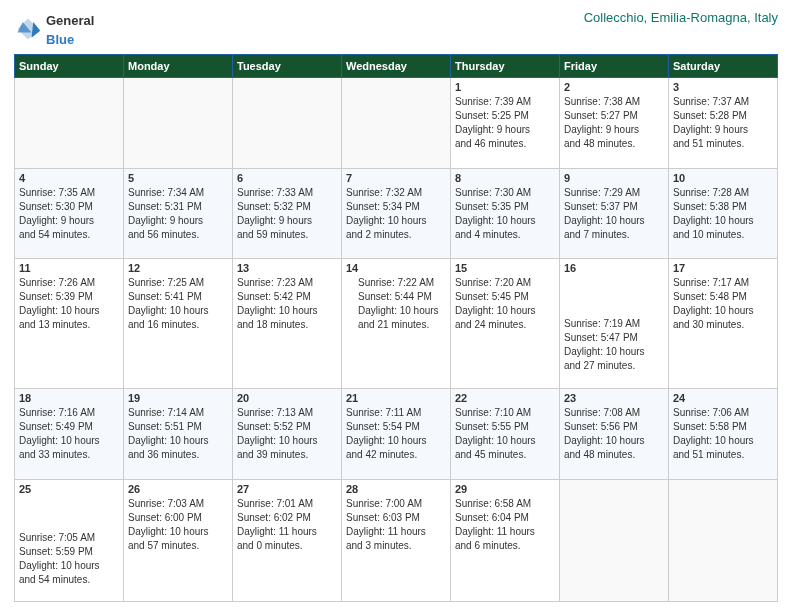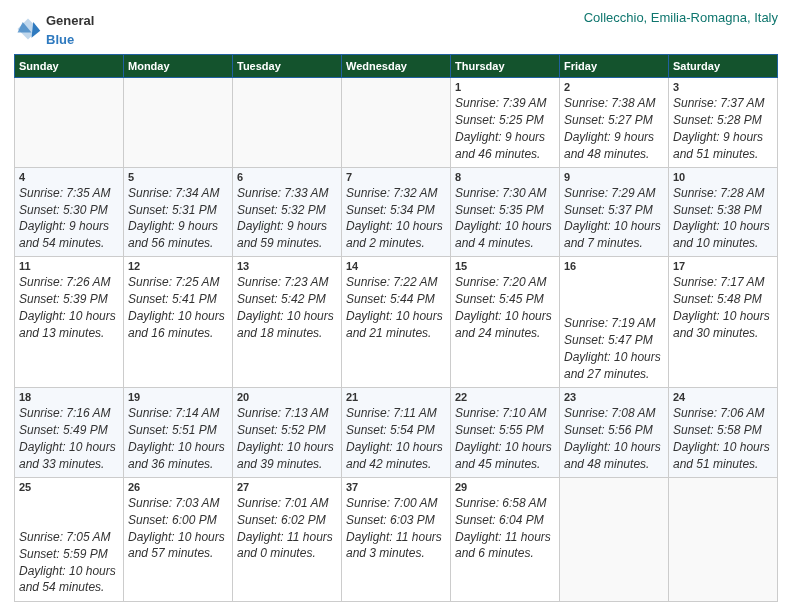--- a/index.html
+++ b/index.html
@@ -87,24 +87,23 @@
     .calendar tr:nth-child(even) td.empty {
       background: #f0f3f7;
     }
     .day-num {
       font-size: 11px;
       font-weight: bold;
       display: block;
       margin-bottom: 2px;
     }
     .day-info {
-      font-size: 12px;
+      font-size: 10px;
       line-height: 1.4;
       color: #333;
-      font-style: italic;
     }
   </style>
 </head>
 <body>
 
 <div class="page">
   <div class="header">
     <div class="logo">
       <svg class="logo-icon" viewBox="0 0 32 32">
         <polygon points="16,4 28,16 16,28 4,16" fill="#2f7abf" opacity="0.3"></polygon>
@@ -229,21 +228,21 @@
           </td>
           <td>
             <span class="day-num">13</span>
             <div class="day-info" style="white-space: pre-line;">Sunrise: 7:23 AM
 Sunset: 5:42 PM
 Daylight: 10 hours
 and 18 minutes.</div>
           </td>
           <td>
             <span class="day-num">14</span>
-            <div class="day-info" style="white-space: pre-line;">Sunrise: 7:22 AM
+            <div class="day-info" style="white-space: pre-line; margin-left: 12px;">Sunrise: 7:22 AM
 Sunset: 5:44 PM
 Daylight: 10 hours
 and 21 minutes.</div>
           </td>
           <td>
             <span class="day-num">15</span>
             <div class="day-info" style="white-space: pre-line;">Sunrise: 7:20 AM
 Sunset: 5:45 PM
 Daylight: 10 hours
 and 24 minutes.</div>
@@ -330,21 +329,21 @@
 and 57 minutes.</div>
           </td>
           <td>
             <span class="day-num">27</span>
             <div class="day-info" style="white-space: pre-line;">Sunrise: 7:01 AM
 Sunset: 6:02 PM
 Daylight: 11 hours
 and 0 minutes.</div>
           </td>
           <td>
-            <span class="day-num">37</span>
+            <span class="day-num">28</span>
             <div class="day-info" style="white-space: pre-line;">Sunrise: 7:00 AM
 Sunset: 6:03 PM
 Daylight: 11 hours
 and 3 minutes.</div>
           </td>
           <td>
             <span class="day-num">29</span>
             <div class="day-info" style="white-space: pre-line;">Sunrise: 6:58 AM
 Sunset: 6:04 PM
 Daylight: 11 hours

